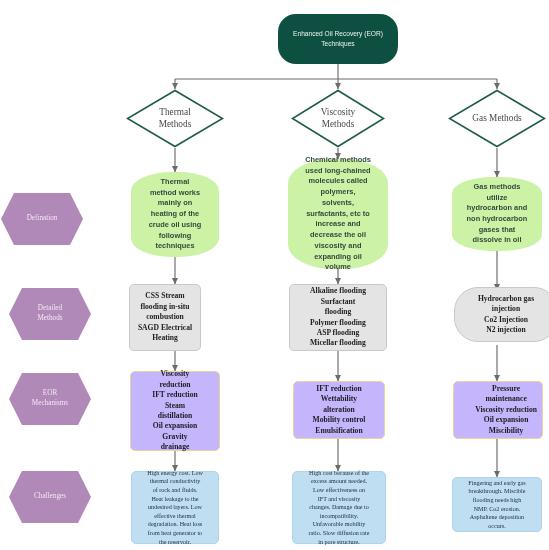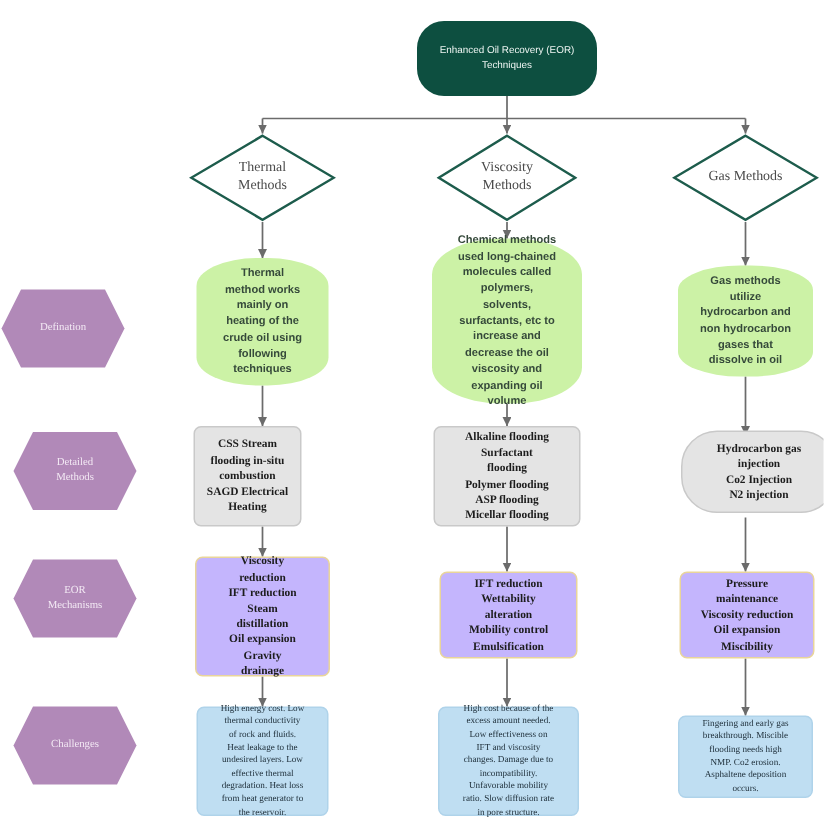--- a/index.html
+++ b/index.html
@@ -267,21 +267,21 @@
   </div>
 
   <div class="box box-yellow" style="left:293px;top:381px;width:92px;height:58px;">
     <span class="txt">IFT reduction
 Wettability
 alteration
 Mobility control
 Emulsification</span>
   </div>
 
-  <div class="box box-yellow" style="left:453px;top:381px;width:90px;height:58px;">
+  <div class="box box-yellow" style="left:453px;top:381px;width:90px;height:58px;justify-content:flex-end;">
     <span class="txt">Pressure
 maintenance
 Viscosity reduction
 Oil expansion
 Miscibility</span>
   </div>
 
   <div class="box box-blue" style="left:131px;top:471px;width:88px;height:73px;">
     <span class="txt">High energy cost. Low
 thermal conductivity

